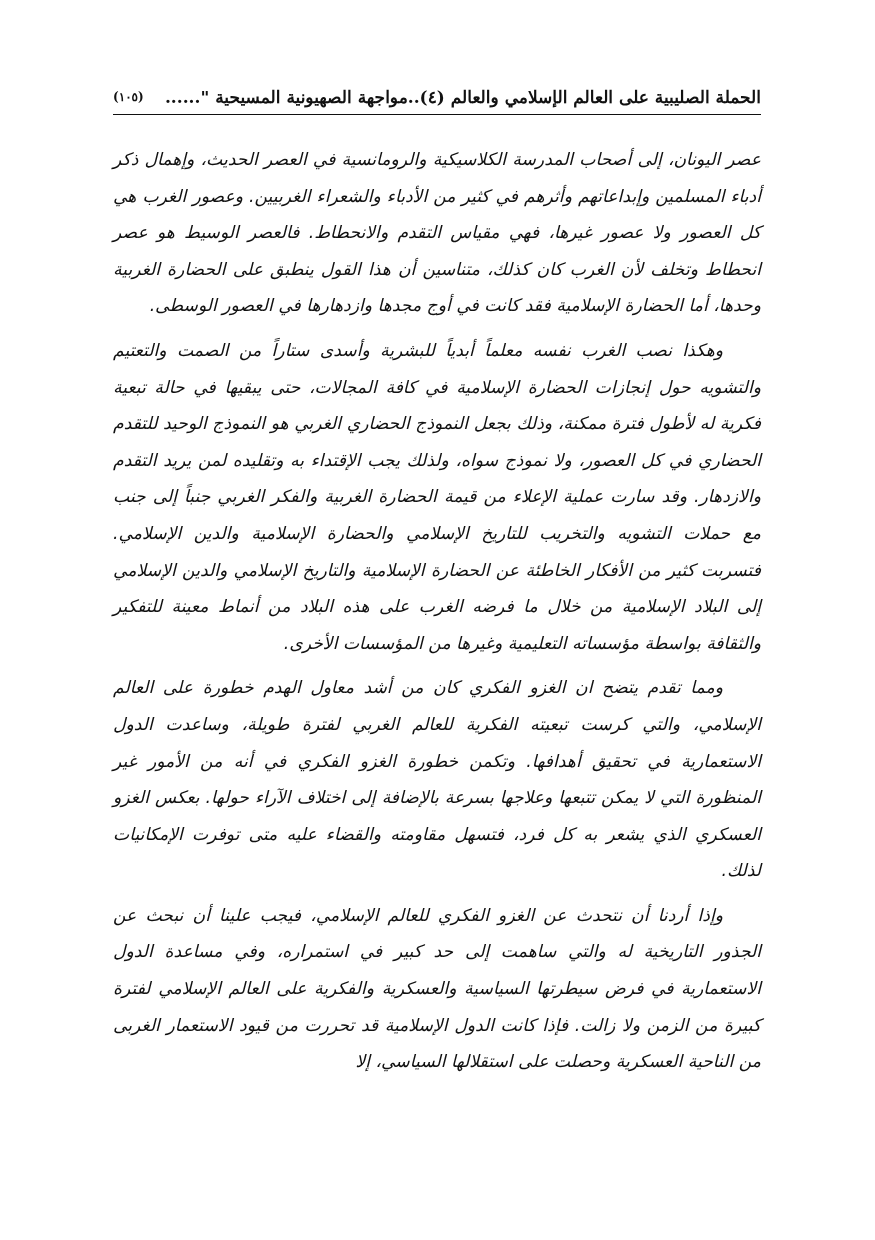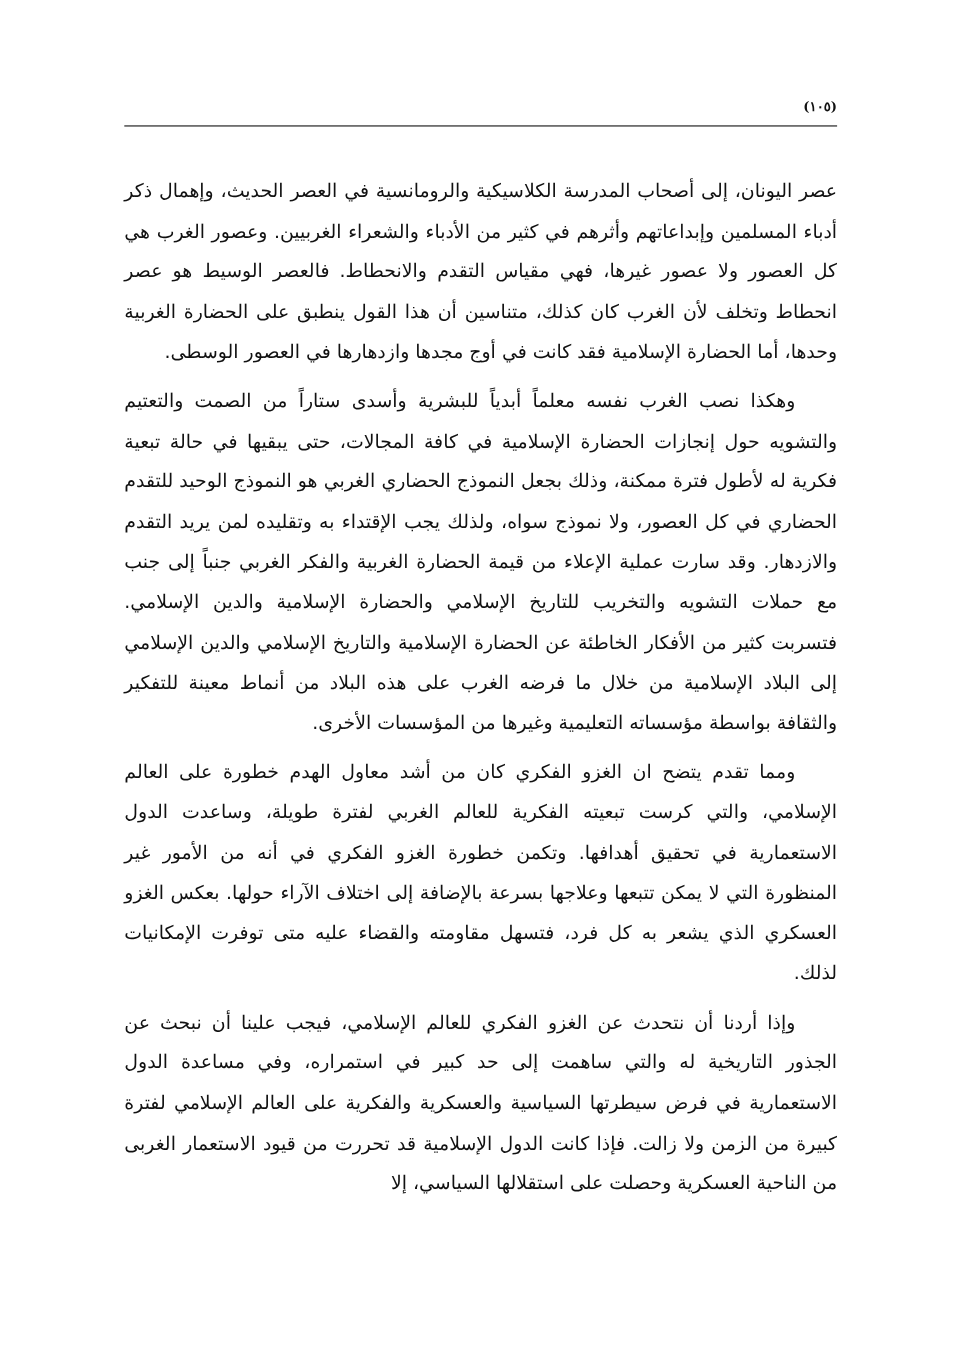--- a/index.html
+++ b/index.html
@@ -36,38 +36,40 @@
   }
   .running-header .title {
     letter-spacing: -0.2px;
   }
   .running-header .page-num {
     font-weight: bold;
     font-size: 12px;
     direction: rtl;
   }
   .body-text {
-    margin-top: 41px;
+    margin-top: 26px;
     font-size: 17.2px;
     line-height: 36.6px;
     text-align: justify;
     text-align-last: right;
+    font-style: italic;
   }
   .body-text p {
     margin: 0 0 8px 0;
   }
   .body-text p.indent {
     text-indent: 38px;
   }
 </style>
 </head>
 <body>
 
 <div class="page">
   <div class="running-header">
+    <span class="title">الحملة الصليبية على العالم الإسلامي والعالم (٤)..مواجهة الصهيونية المسيحية "......</span>
     <span class="page-num">(١٠٥)</span>
   </div>
 
   <div class="body-text">
     <p>عصر اليونان، إلى أصحاب المدرسة الكلاسيكية والرومانسية في العصر الحديث، وإهمال ذكر أدباء المسلمين وإبداعاتهم وأثرهم في كثير من الأدباء والشعراء الغربيين. وعصور الغرب هي كل العصور ولا عصور غيرها، فهي مقياس التقدم والانحطاط. فالعصر الوسيط هو عصر انحطاط وتخلف لأن الغرب كان كذلك، متناسين أن هذا القول ينطبق على الحضارة الغربية وحدها، أما الحضارة الإسلامية فقد كانت في أوج مجدها وازدهارها في العصور الوسطى.</p>
     <p class="indent">وهكذا نصب الغرب نفسه معلماً أبدياً للبشرية وأسدى ستاراً من الصمت والتعتيم والتشويه حول إنجازات الحضارة الإسلامية في كافة المجالات، حتى يبقيها في حالة تبعية فكرية له لأطول فترة ممكنة، وذلك بجعل النموذج الحضاري الغربي هو النموذج الوحيد للتقدم الحضاري في كل العصور، ولا نموذج سواه، ولذلك يجب الإقتداء به وتقليده لمن يريد التقدم والازدهار. وقد سارت عملية الإعلاء من قيمة الحضارة الغربية والفكر الغربي جنباً إلى جنب مع حملات التشويه والتخريب للتاريخ الإسلامي والحضارة الإسلامية والدين الإسلامي. فتسربت كثير من الأفكار الخاطئة عن الحضارة الإسلامية والتاريخ الإسلامي والدين الإسلامي إلى البلاد الإسلامية من خلال ما فرضه الغرب على هذه البلاد من أنماط معينة للتفكير والثقافة بواسطة مؤسساته التعليمية وغيرها من المؤسسات الأخرى.</p>
     <p class="indent">ومما تقدم يتضح ان الغزو الفكري كان من أشد معاول الهدم خطورة على العالم الإسلامي، والتي كرست تبعيته الفكرية للعالم الغربي لفترة طويلة، وساعدت الدول الاستعمارية في تحقيق أهدافها. وتكمن خطورة الغزو الفكري في أنه من الأمور غير المنظورة التي لا يمكن تتبعها وعلاجها بسرعة بالإضافة إلى اختلاف الآراء حولها. بعكس الغزو العسكري الذي يشعر به كل فرد، فتسهل مقاومته والقضاء عليه متى توفرت الإمكانيات لذلك.</p>
     <p class="indent">وإذا أردنا أن نتحدث عن الغزو الفكري للعالم الإسلامي، فيجب علينا أن نبحث عن الجذور التاريخية له والتي ساهمت إلى حد كبير في استمراره، وفي مساعدة الدول الاستعمارية في فرض سيطرتها السياسية والعسكرية والفكرية على العالم الإسلامي لفترة كبيرة من الزمن ولا زالت. فإذا كانت الدول الإسلامية قد تحررت من قيود الاستعمار الغربى من الناحية العسكرية وحصلت على استقلالها السياسي، إلا</p>
   </div>
 </div>

